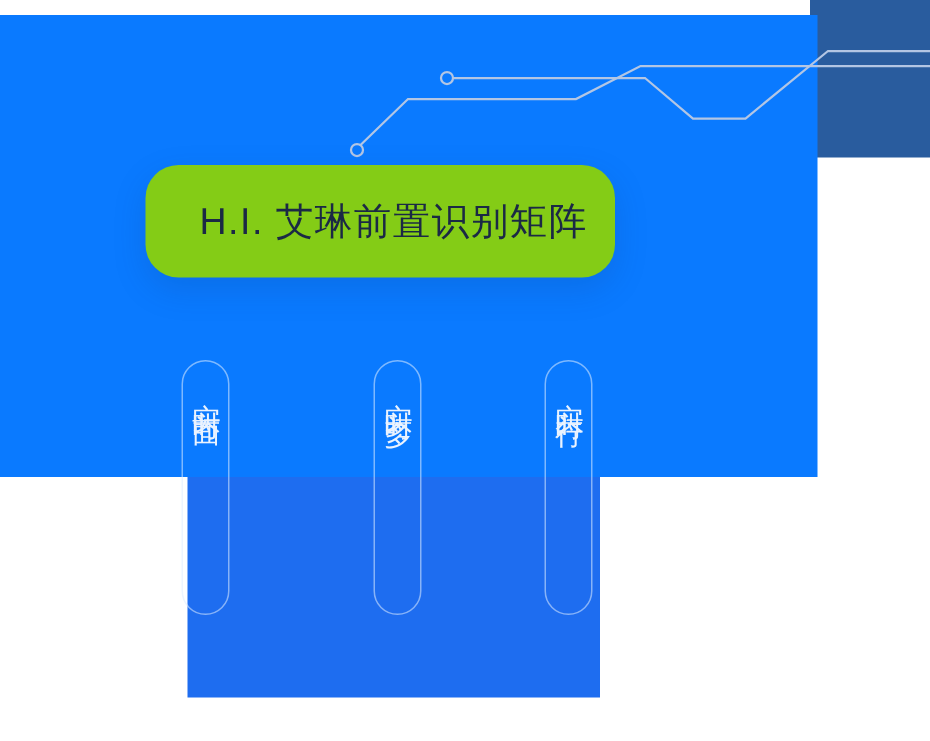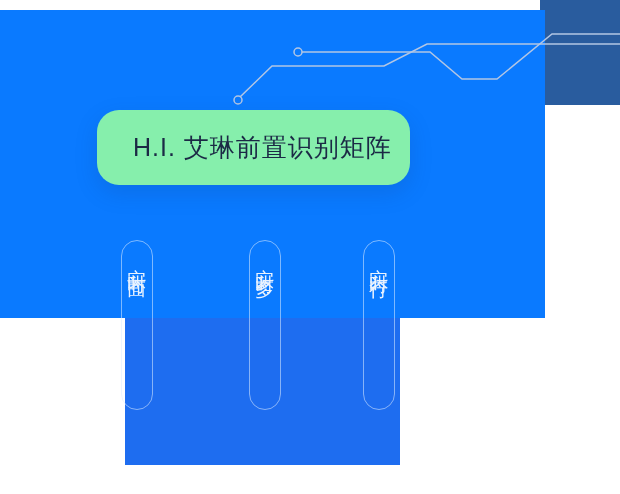--- a/index.html
+++ b/index.html
@@ -59,21 +59,21 @@
     fill: none;
     stroke-width: 1.5;
   }
   
   .title-card {
     position: absolute;
     left: 97px;
     top: 110px;
     width: 313px;
     height: 75px;
-    background: #86efac;
+    background: #84cc16;
     border-radius: 22px;
     box-shadow: 0 8px 22px rgba(15, 60, 130, 0.18);
     display: flex;
     align-items: center;
     padding-left: 36px;
     box-sizing: border-box;
     z-index: 5;
   }
   .title-card .title-text {
     font-size: 25px;

